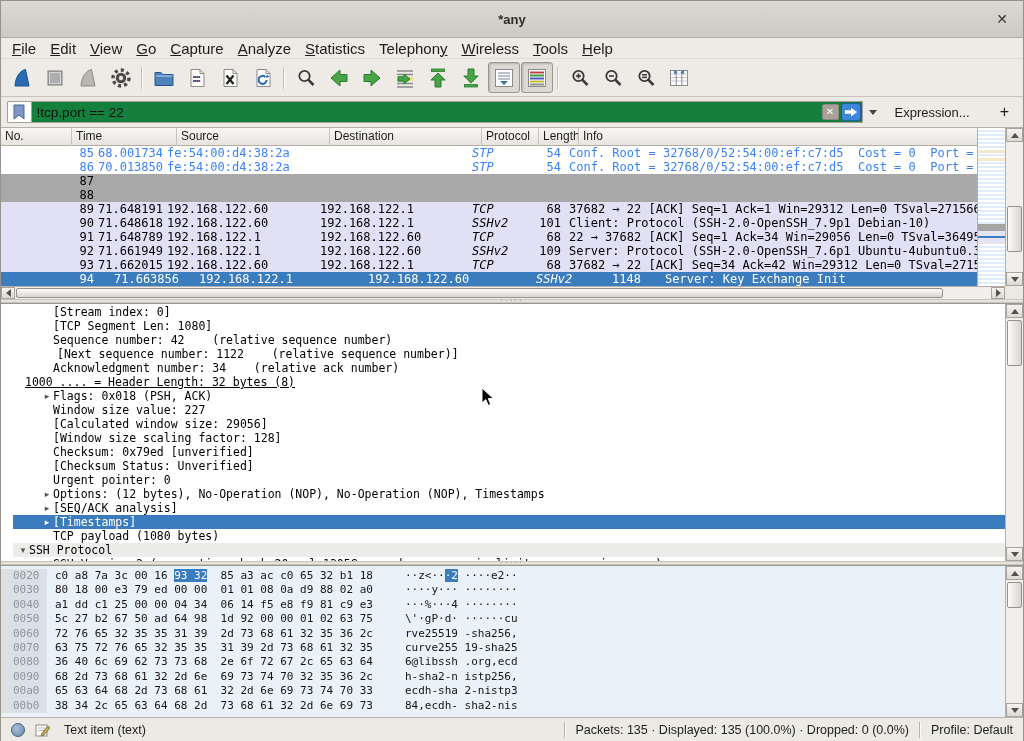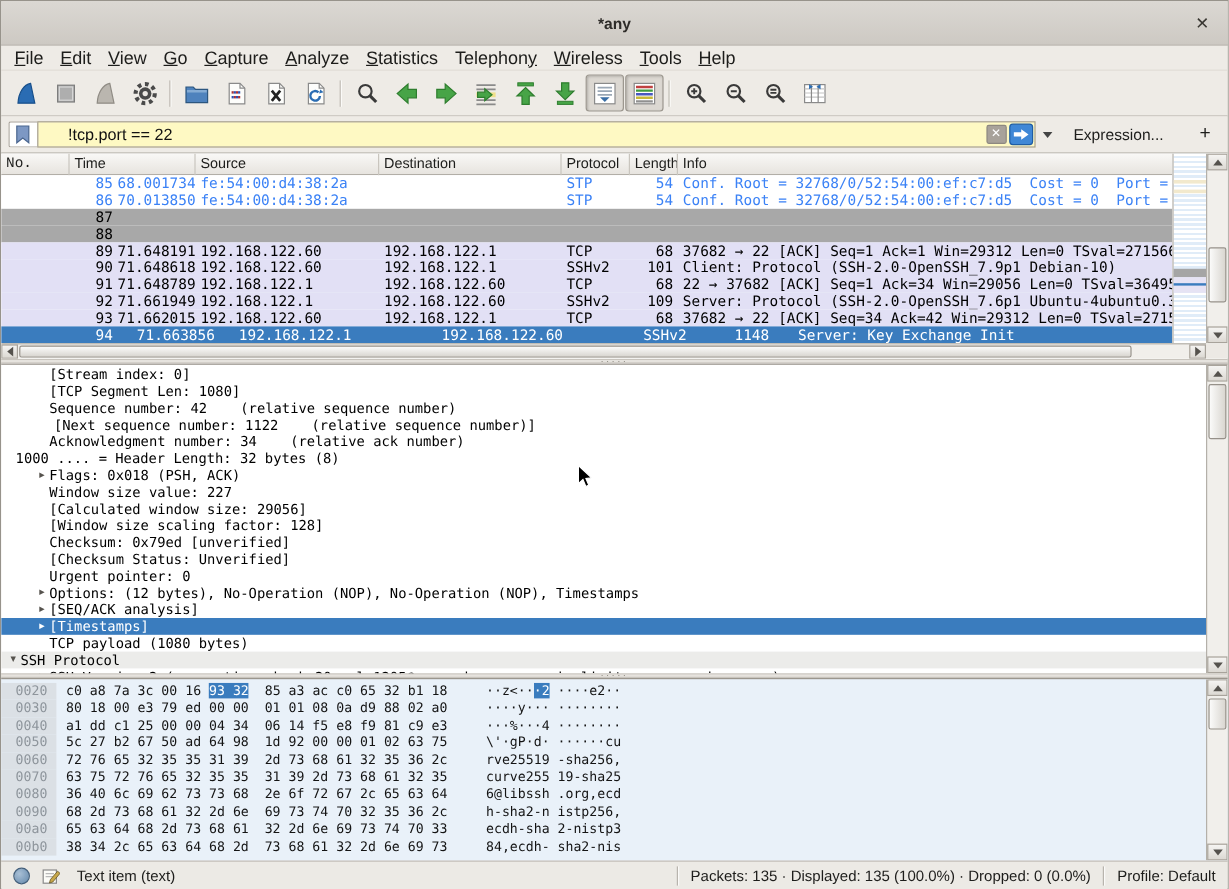--- a/index.html
+++ b/index.html
@@ -31,21 +31,21 @@
                   box-shadow:inset 1px 1px 2px rgba(0,0,0,.18); }
   .tsep { width:0; height:22px; border-left:1px solid #c2beb7; border-right:1px solid #fbfaf8; margin:0 4px; }
 
   
   .filterbar { height:31px; flex:0 0 31px; background:#eeebe6; border-bottom:1px solid #b5b1aa;
                display:flex; align-items:center; padding:0 6px; }
   .fb-bookmark { width:24px; height:22px; background:#fff; border:1px solid #a59f96;
                  border-right:none; border-radius:2px 0 0 2px; display:flex; align-items:center;
                  justify-content:center; }
   .fb-wrap { position:relative; width:846px; height:22px; border:1px solid #a59f96;
-             background:#fef9c3; display:flex; align-items:center;padding-left:20px; }
+             background:#15803d; display:flex; align-items:center; }
   .fb-input { flex:1; height:100%; border:none; outline:none; background:transparent;
               font-family:"Liberation Sans",sans-serif; font-size:13.5px; color:#111; padding:0 5px; }
   .fb-clear { width:17px; height:16px; background:#a8a29a; border:1px solid #8d8press78; border:1px solid #8d8880;
               border-radius:2px; color:#fff; font-size:10px; line-height:14px; text-align:center; margin-right:2px; }
   .fb-apply { width:20px; height:18px; background:#3f87d6; border:1px solid #1f5ca4; border-radius:3px;
               display:flex; align-items:center; justify-content:center; margin-right:1px; }
   .fb-caret { width:0; height:0; border-left:4px solid transparent; border-right:4px solid transparent;
               border-top:5px solid #444; margin:0 8px 0 6px; }
   .fb-expression { font-size:13px; color:#1d1d1b; margin-left:10px; white-space:nowrap; }
   .fb-add { font-size:16px; color:#1d1d1b; margin-left:22px; padding:0 8px; }
@@ -58,21 +58,21 @@
   .hcell { height:18px; border-right:1px solid #c9c5be; font-size:12px; color:#1d1d1b;
            padding:1px 0 0 4px; white-space:nowrap; overflow:hidden; flex:0 0 auto; }
   .hcell:last-child { flex:1 1 auto; border-right:none; }
   .plist-body { font-family:"DejaVu Sans Mono",monospace; font-size:12px; }
   .prow { height:14px; line-height:14px; display:flex; white-space:pre; overflow:hidden; }
   .prow span { overflow:hidden; flex:0 0 auto; }
   .c-no   { width:97px;  text-align:right; padding-right:4px; }
   .c-time { width:65px; }
   .c-src  { width:153px; padding-left:4px; }
   .c-dst  { width:152px; padding-left:4px; }
-  .c-pro  { width:57px;  padding-left:4px; }
+  .c-pro  { width:57px;  padding-left:4px;font-style:italic; }
   .c-len  { width:40px;  text-align:right; padding-right:4px; }
   .c-info { flex:1 1 auto !important; padding-left:4px; }
   .prow.white    { background:#ffffff; color:#3b82f6; }
   .prow.gray     { background:#a8a8a8; color:#000;flex-direction:column; }
   .prow.lavender { background:#e2e0f5; color:#000; }
   .prow.selected { background:#3a7cbe; color:#fff;gap:16px; }
 
   .minimap { position:absolute; top:0; bottom:13px; right:18px; width:28px;
              border-left:1px solid #b4b0a9;
              background:repeating-linear-gradient(180deg,#ffffff 0 2px,#e0ecf8 2px 4px); }
@@ -100,21 +100,21 @@
   .corner { position:absolute; right:0; bottom:0; width:18px; height:13px; background:#ece9e4; }
 
   
   .splitter { flex:0 0 4px; background:#e6e3de; border-top:1px solid #c8c4bd; border-bottom:1px solid #c8c4bd;
               text-align:center; font-size:8px; line-height:2px; color:#8d897f; letter-spacing:2px; }
 
   
   .details { flex:0 0 258px; position:relative; background:#fff; border-top:1px solid #9b968e; overflow:hidden; }
   .details-lines { position:absolute; left:0; top:1px; right:18px; bottom:0; overflow:hidden;
                    font-family:"DejaVu Sans Mono",monospace; font-size:11.5px; }
-  .dline { height:14px; line-height:14px; white-space:pre; display:flex; align-items:flex-end; }
+  .dline { height:14px; line-height:14px; white-space:pre; display:flex; align-items:flex-end;margin-left:12px; }
   .dline .arr { width:12px; flex:0 0 12px; font-size:9px; color:#56534e; text-align:center;
                 font-family:"DejaVu Sans",sans-serif; }
   .dline.shaded { background:#ececea; }
   .dline.selected { background:#3a7cbe; color:#fff; }
   .dline.selected .arr { color:#fff; }
   .details .vscroll { top:0; bottom:0; }
 
   
   .hexpane { flex:0 0 152px; position:relative; background:#e9f1f9; border-top:1px solid #9b968e; overflow:hidden; }
   .hex-rows { position:absolute; left:0; top:3px; right:18px; bottom:0; overflow:hidden;
@@ -347,21 +347,21 @@
         </span>
     </div>
     <span class="fb-caret"></span>
     <span class="fb-expression">Expression...</span>
     <span class="fb-add">+</span>
   </div>
 
   <div class="plist">
     <div class="plist-main">
       <div class="plist-header" id="plist-header">
-          <div class="hcell" style="width: 57px; font-family: Liberation Mono, monospace;">No.</div>
+          <div class="hcell" style="width: 71px;">No.</div>
           <div class="hcell" style="width: 105px;">Time</div>
           <div class="hcell" style="width: 153px;">Source</div>
           <div class="hcell" style="width: 152px;">Destination</div>
           <div class="hcell" style="width: 57px;">Protocol</div>
           <div class="hcell" style="width: 40px;">Length</div>
           <div class="hcell">Info</div>
         </div>
       <div class="plist-body" id="plist-body">
           <div class="prow white"><span class="c-no">85</span><span class="c-time">68.001734936</span><span class="c-src">fe:54:00:d4:38:2a</span><span class="c-dst"></span><span class="c-pro">STP</span><span class="c-len">54</span><span class="c-info">Conf. Root = 32768/0/52:54:00:ef:c7:d5  Cost = 0  Port = </span></div>
           <div class="prow white"><span class="c-no">86</span><span class="c-time">70.013850163</span><span class="c-src">fe:54:00:d4:38:2a</span><span class="c-dst"></span><span class="c-pro">STP</span><span class="c-len">54</span><span class="c-info">Conf. Root = 32768/0/52:54:00:ef:c7:d5  Cost = 0  Port = </span></div>
@@ -405,21 +405,21 @@
 
   <div class="splitter">·····</div>
 
   <div class="details">
     <div class="details-lines" id="details-lines">
         <div class="dline" style="padding-left: 28px;"><span class="arr"></span><span>[Stream index: 0]</span></div>
         <div class="dline" style="padding-left: 28px;"><span class="arr"></span><span>[TCP Segment Len: 1080]</span></div>
         <div class="dline" style="padding-left: 28px;"><span class="arr"></span><span>Sequence number: 42    (relative sequence number)</span></div>
         <div class="dline" style="padding-left: 32px;"><span class="arr"></span><span>[Next sequence number: 1122    (relative sequence number)]</span></div>
         <div class="dline" style="padding-left: 28px;"><span class="arr"></span><span>Acknowledgment number: 34    (relative ack number)</span></div>
-        <div class="dline" style=""><span class="arr"></span><span>1000 .... = Header Length: 32 bytes (8)</span></div>
+        <div class="dline" style=" text-decoration: underline;"><span class="arr"></span><span>1000 .... = Header Length: 32 bytes (8)</span></div>
         <div class="dline" style="padding-left: 28px;"><span class="arr">▸</span><span>Flags: 0x018 (PSH, ACK)</span></div>
         <div class="dline" style="padding-left: 28px;"><span class="arr"></span><span>Window size value: 227</span></div>
         <div class="dline" style="padding-left: 28px;"><span class="arr"></span><span>[Calculated window size: 29056]</span></div>
         <div class="dline" style="padding-left: 28px;"><span class="arr"></span><span>[Window size scaling factor: 128]</span></div>
         <div class="dline" style="padding-left: 28px;"><span class="arr"></span><span>Checksum: 0x79ed [unverified]</span></div>
         <div class="dline" style="padding-left: 28px;"><span class="arr"></span><span>[Checksum Status: Unverified]</span></div>
         <div class="dline" style="padding-left: 28px;"><span class="arr"></span><span>Urgent pointer: 0</span></div>
         <div class="dline" style="padding-left: 28px;"><span class="arr">▸</span><span>Options: (12 bytes), No-Operation (NOP), No-Operation (NOP), Timestamps</span></div>
         <div class="dline" style="padding-left: 28px;"><span class="arr">▸</span><span>[SEQ/ACK analysis]</span></div>
         <div class="dline selected" style="padding-left: 28px;"><span class="arr">▸</span><span>[Timestamps]</span></div>

